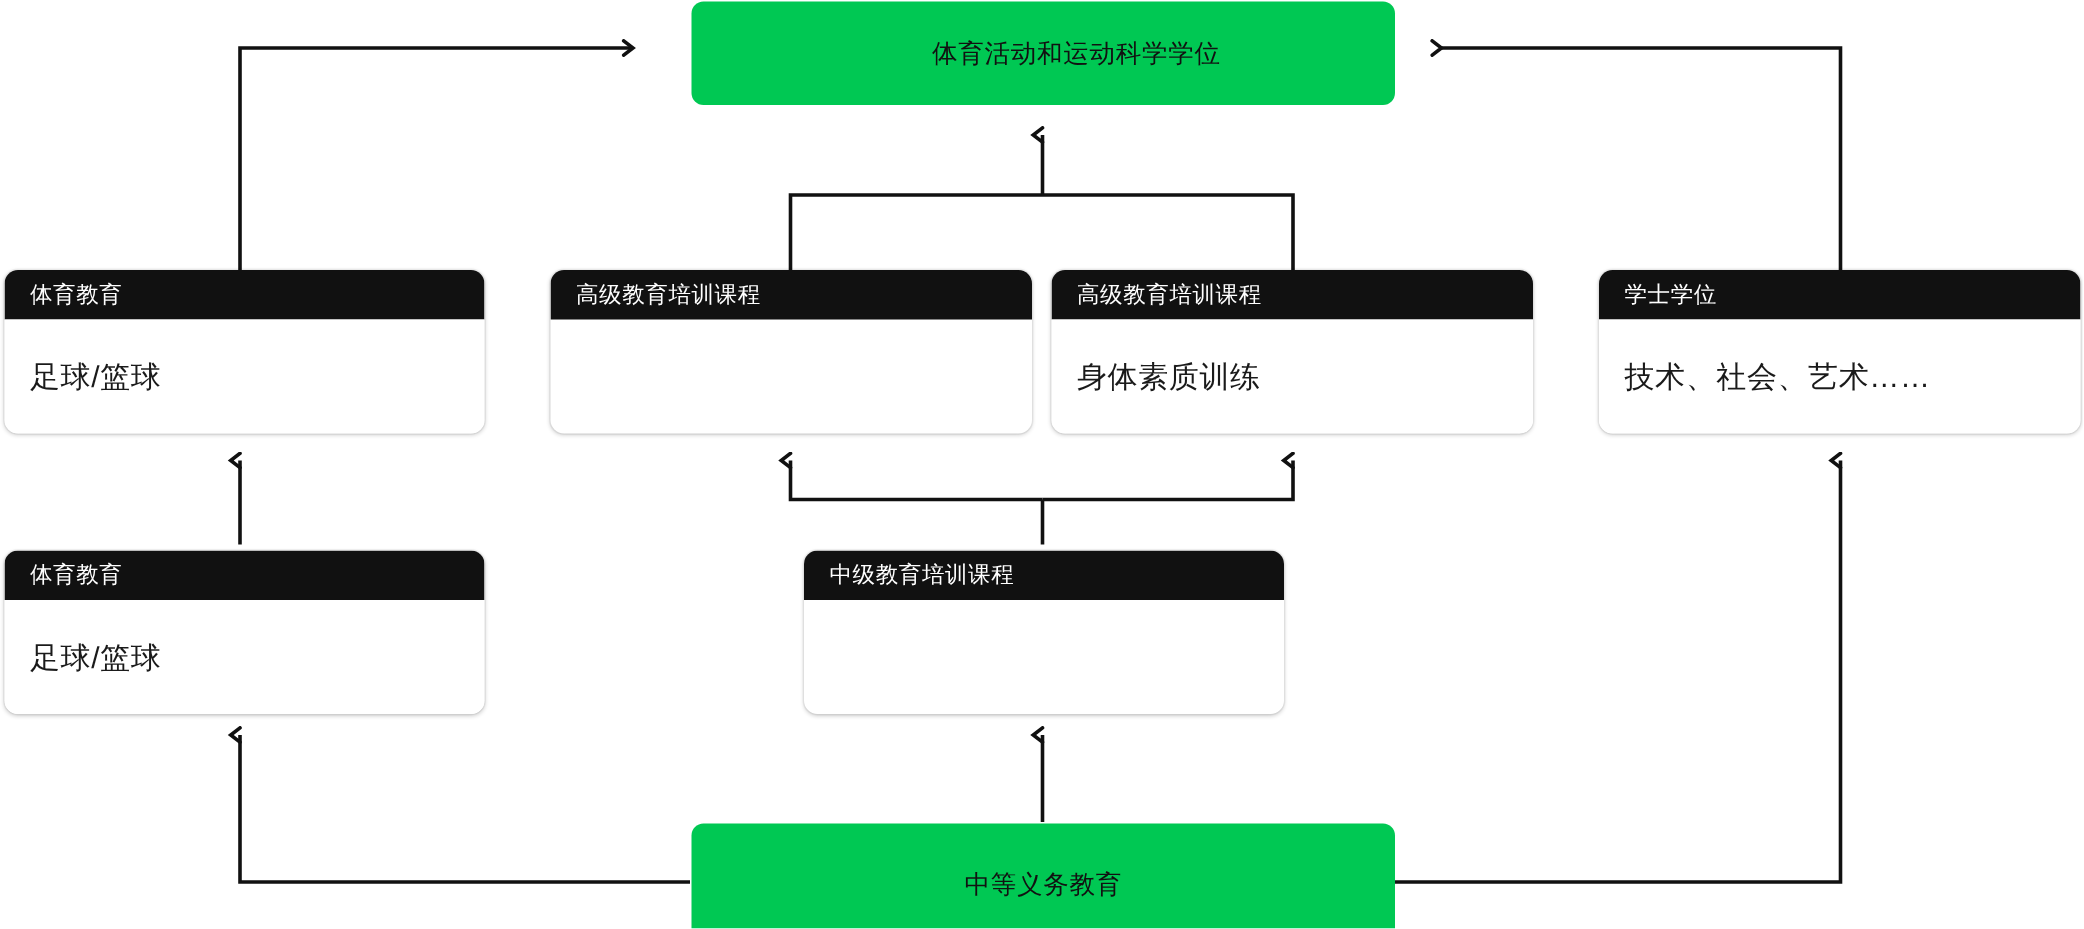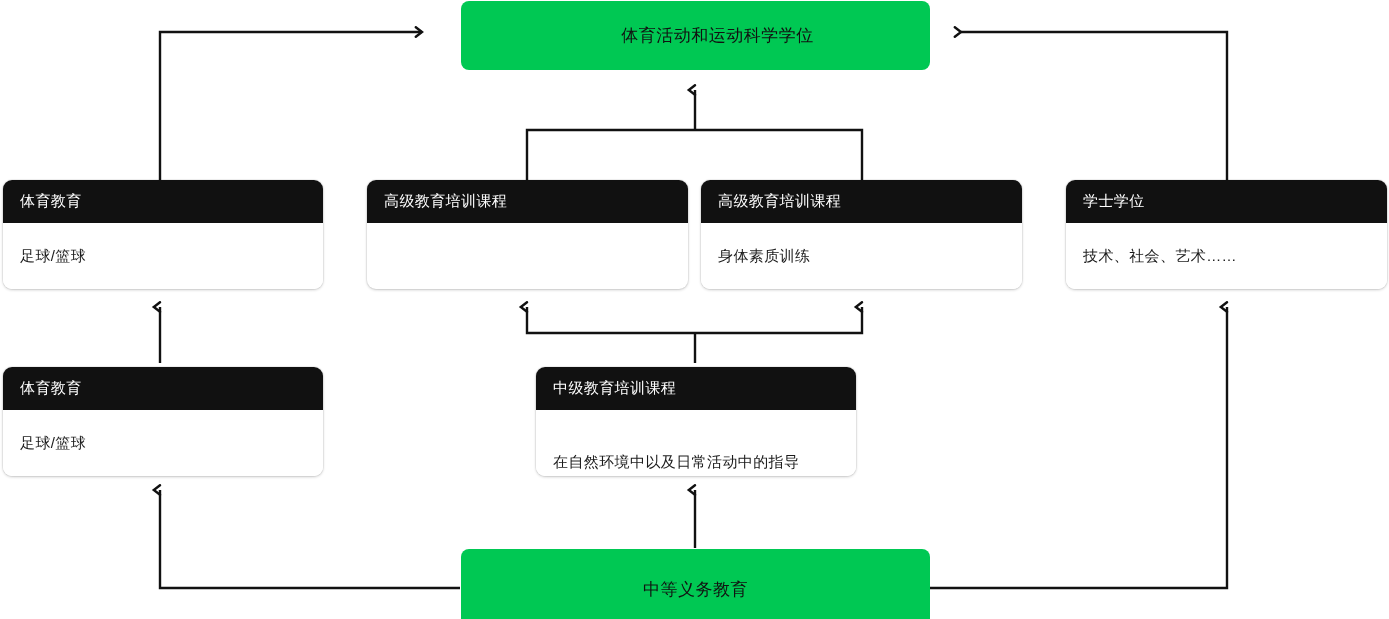--- a/index.html
+++ b/index.html
@@ -46,36 +46,36 @@
     background: #ffffff;
     border-radius: 9px;
     box-shadow: 0 1px 3px rgba(0,0,0,0.20), 0 0 0 1px rgba(0,0,0,0.045);
     overflow: hidden;
     display: flex;
     flex-direction: column;
   }
   .card-header {
     background: #111111;
     color: #ffffff;
-    height: 43px;
+    height: 33px;
     display: flex;
     align-items: center;
     padding: 0 17px;
     font-size: 15px;
     letter-spacing: 0.4px;
     box-sizing: border-box;
   }
   .card-body {
     flex: 1;
     background: #ffffff;
     display: flex;
     align-items: center;
     padding: 0 17px;
     color: #1a1a1a;
-    font-size: 15px;
+    font-size: 20px;
     letter-spacing: 0.4px;
     box-sizing: border-box;
   }
 </style>
 </head>
 <body>
 
 <div id="stage">
 
   <svg id="edges" viewBox="0 0 1389 619" width="1389" height="619">
@@ -137,20 +137,19 @@
     <div class="card-body">技术、社会、艺术……</div>
   </div>
 
   <div class="node card" style="left:3px; top:367px; width:320px; height:109px;">
     <div class="card-header">体育教育</div>
     <div class="card-body">足球/篮球</div>
   </div>
 
   <div class="node card" style="left:536px; top:367px; width:320px; height:109px;gap:38px;">
     <div class="card-header">中级教育培训课程</div>
-    <div class="card-body">在自然环境中以及日常活动中的指导</div>
   </div>
 
   <div class="node green-node" style="left:461px; top:549px; width:469px; height:81px;">
     <span>中等义务教育</span>
   </div>
 
 </div>
 
 </body></html>

